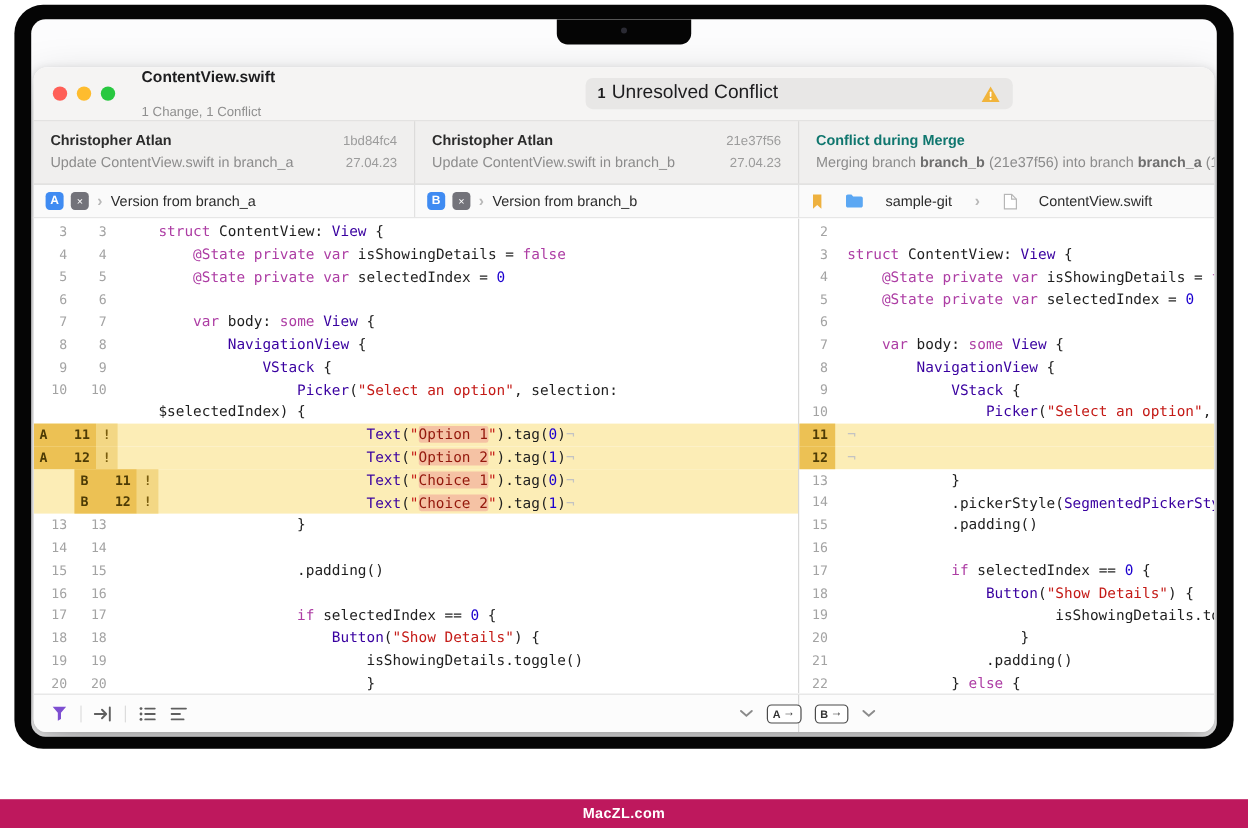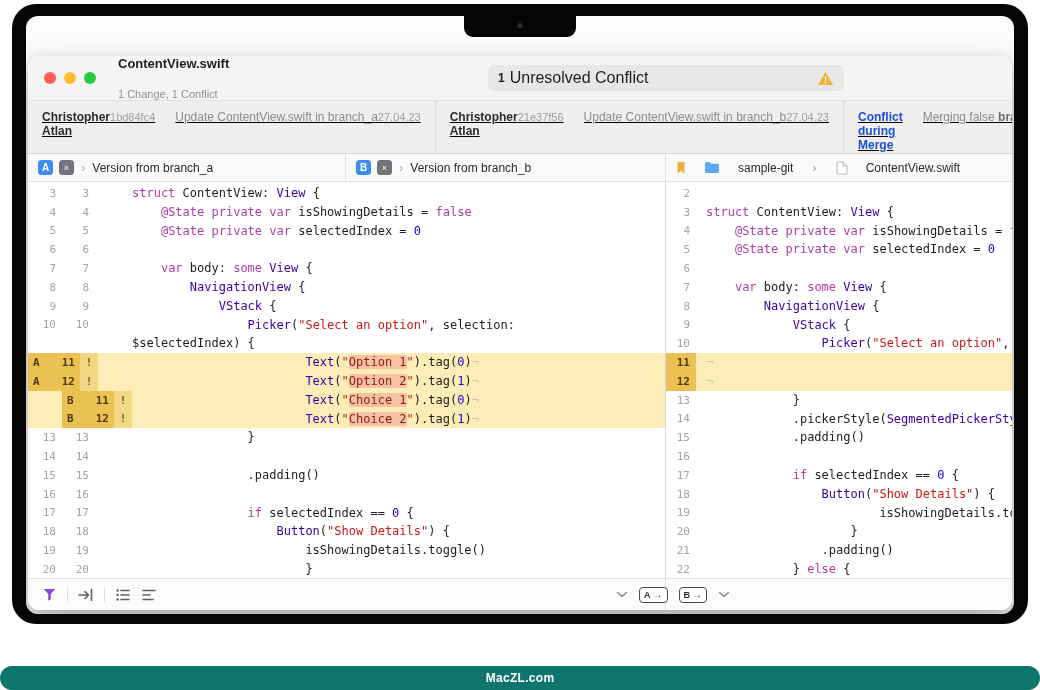--- a/index.html
+++ b/index.html
@@ -4,21 +4,21 @@
 <style>
   * { margin:0; padding:0; box-sizing:border-box; }
   html,body { width:1040px; height:690px; background:#ffffff; font-family:"Liberation Sans", sans-serif; }
   .stage { position:relative; width:1040px; height:690px; overflow:hidden; background:#fff; }
 
   
   .bezel { position:absolute; left:12px; top:4px; width:1016px; height:620px; background:#050505; border-radius:24px; }
   .screen { position:absolute; left:14px; top:12px; right:14px; bottom:10px; background:#fcfcfd; border-radius:12px; overflow:hidden; }
   .notch { position:absolute; left:50%; transform:translateX(-50%); top:0; width:112px; height:21px; background:#050505; border-radius:0 0 9px 9px; z-index:50; }
   .camera { position:absolute; left:50%; top:7px; transform:translateX(-50%); width:5px; height:5px; border-radius:50%; background:#2a2a33; }
-  .base { position:absolute; left:0; top:666px; width:1040px; height:24px; background:#0f766e; border-radius:12px; display:flex; align-items:center; justify-content:center; }
+  .base { position:absolute; left:0; top:666px; width:1040px; height:24px; background:#be185d; border-radius:0; display:flex; align-items:center; justify-content:center; }
   .watermark { color:#ffffff; font-size:12px; font-weight:700; letter-spacing:.3px; }
 
   
   .window { position:absolute; left:2px; top:40px; width:984px; height:554px; background:#ffffff; border-radius:11px;
             box-shadow:0 18px 40px rgba(0,0,0,.28), 0 2px 8px rgba(0,0,0,.15); overflow:hidden; }
 
   .titlebar { position:relative; height:44px; background:#f5f4f3; display:flex; align-items:center; }
   .traffic { display:flex; gap:8px; padding-left:16px; }
   .tl { width:12px; height:12px; border-radius:50%; }
   .tl.red { background:#ff5f57; } .tl.yellow { background:#febc2e; } .tl.green { background:#28c840; }
@@ -26,29 +26,29 @@
   .win-title { font-size:13px; font-weight:700; color:#1d1d1f; }
   .win-subtitle { font-size:11px; color:#8f8f8f; margin-top:17px; }
   .conflict-badge { position:absolute; left:460px; top:9px; width:356px; height:26px; background:#e8e7e6; border-radius:6px;
                     display:flex; align-items:center; padding:0 10px; }
   .badge-count { font-size:12px; font-weight:700; color:#1d1d1f; margin-right:5px; }
   .badge-label { font-size:16px; color:#1d1d1f; }
   .badge-warn { margin-left:auto; display:flex; }
 
   
   .commit-row { display:flex; height:54px; background:#f0efee; border-top:1px solid #e3e2e1; border-bottom:1px solid #d7d6d5; }
-  .commit-col { padding:9px 14px 0 14px; display:flex; flex-direction:row; gap:20px;text-decoration:underline; }
+  .commit-col { padding:9px 14px 0 14px; display:flex; flex-direction:column; gap:4px; }
   .commit-col.c1 { flex:0 0 318px; border-right:1px solid #dcdbda; }
   .commit-col.c2 { flex:0 0 320px; border-right:1px solid #dcdbda; }
   .commit-col.c3 { flex:1; }
   .cr { display:flex; justify-content:space-between; align-items:baseline; }
   .c-author { font-size:12px; font-weight:700; color:#2b2b2b; }
   .c-hash, .c-date { font-size:11px; color:#9c9c9c; }
   .c-msg { font-size:12px; color:#8c8c8c; white-space:nowrap; overflow:hidden; }
-  .c-conflict-title { font-size:12px; font-weight:700; color:#1d4ed8; }
+  .c-conflict-title { font-size:12px; font-weight:700; color:#0f766e; }
   .branch-bold { font-weight:700; color:#6e6e6e; }
 
   
   .crumb-row { display:flex; height:28px; background:#fafafa; border-bottom:1px solid #e2e2e2; }
   .crumb { display:flex; align-items:center; gap:6px; padding-left:10px; overflow:hidden; }
   .crumb.c1 { flex:0 0 318px; border-right:1px solid #e2e2e2; }
   .crumb.c2 { flex:0 0 320px; border-right:1px solid #e2e2e2; }
   .crumb.c3 { flex:1;gap:18px; }
   .ab-badge { width:15px; height:15px; border-radius:3.5px; background:#3f8bf2; color:#fff; font-size:10px; font-weight:700;
               display:flex; align-items:center; justify-content:center; flex:0 0 15px; }
@@ -154,21 +154,21 @@
             <div class="cr">
               <span class="c-msg">Update ContentView.swift in branch_b</span>
               <span class="c-date">27.04.23</span>
             </div>
           </div>
           <div class="commit-col c3">
             <div class="cr">
                 <span class="c-conflict-title">Conflict during Merge</span>
               </div>
             <div class="cr">
-                <span class="c-msg" id="merge-message"><span>Merging false </span><span class="branch-bold">branch_b</span><span> (21e37f56) into branch </span><span class="branch-bold">branch_a</span><span> (1bd84fc4)</span></span>
+                <span class="c-msg" id="merge-message"><span>Merging branch </span><span class="branch-bold">branch_b</span><span> (21e37f56) into branch </span><span class="branch-bold">branch_a</span><span> (1bd84fc4)</span></span>
               </div>
           </div>
         </div>
 
         <div class="crumb-row">
           <div class="crumb c1">
             <span class="ab-badge">A</span>
             <span class="x-badge">×</span>
             <span class="chev">›</span>
             <span class="crumb-label">Version from branch_a</span>

